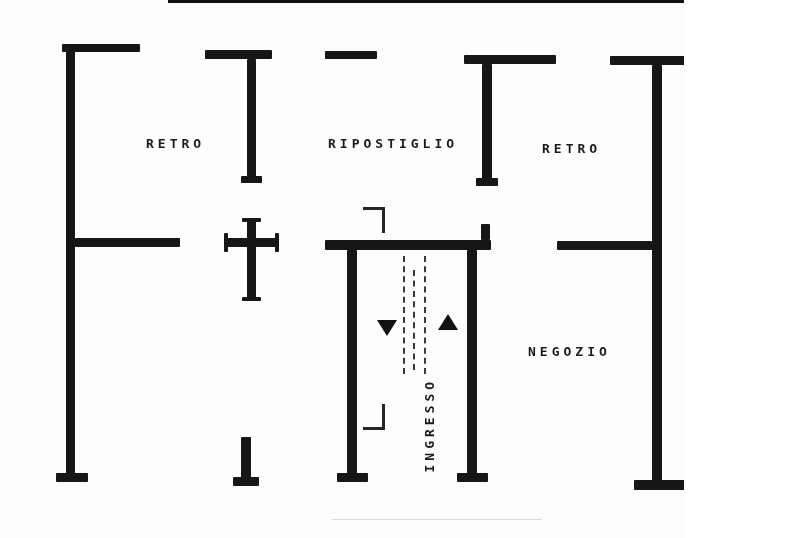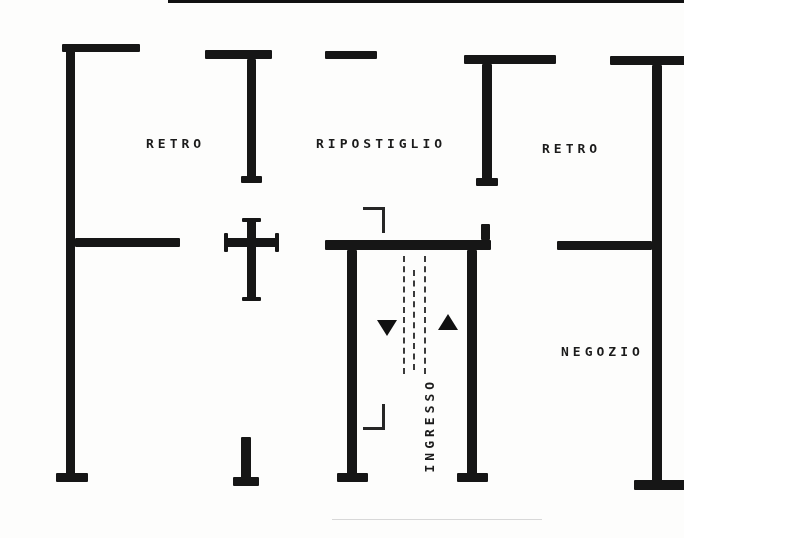--- a/index.html
+++ b/index.html
@@ -113,18 +113,18 @@
   <div class="thinmark" style="left:363px;top:427px;width:22px;height:3px;"></div>
 
   <div class="dashline" style="left:403px;top:256px;height:118px;"></div>
   <div class="dashline" style="left:413px;top:270px;height:100px;"></div>
   <div class="dashline" style="left:424px;top:256px;height:118px;"></div>
 
   <div class="tri tri-down" style="left:377px;top:320px;"></div>
   <div class="tri tri-up" style="left:438px;top:314px;"></div>
 
   <div class="room-label" style="left:146px;top:136px;">RETRO</div>
-  <div class="room-label" style="left:316px;top:136px;">RIPOSTIGLIO</div>
+  <div class="room-label" style="left:328px;top:136px;">RIPOSTIGLIO</div>
   <div class="room-label" style="left:542px;top:141px;">RETRO</div>
-  <div class="room-label" style="left:528px;top:344px;margin-left:33px;">NEGOZIO</div>
+  <div class="room-label" style="left:528px;top:344px;">NEGOZIO</div>
   <div class="room-label label-vertical" style="left:384px;top:420px;">INGRESSO</div>
 
 </div>
 
 </body></html>

